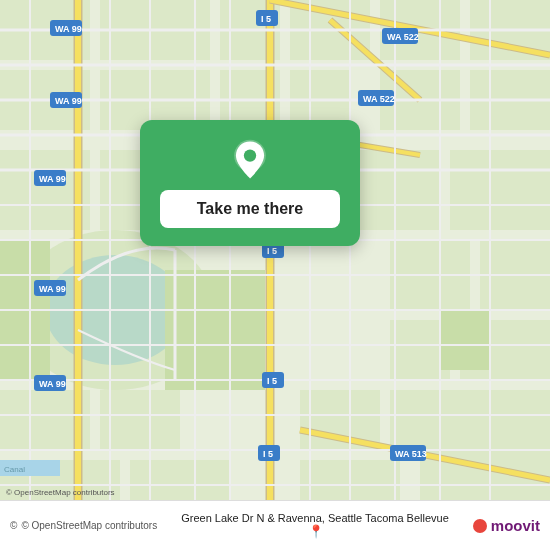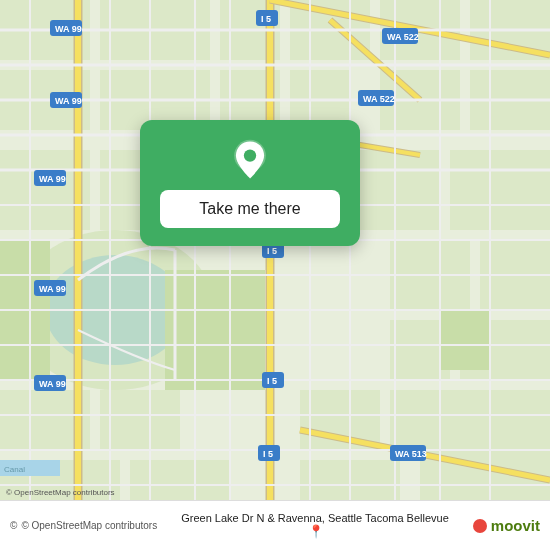--- a/index.html
+++ b/index.html
@@ -47,21 +47,21 @@
       margin-bottom: 8px;
     }
 
     #take-me-there-btn {
       background: white;
       color: #222;
       border: none;
       border-radius: 8px;
       padding: 10px 28px;
       font-size: 16px;
-      font-weight: 400;
+      font-weight: 700;
       cursor: pointer;
       width: 100%;
       text-align: center;
     }
 
     
     #bottom-bar {
       width: 550px;
       height: 50px;
       background: white;
@@ -265,15 +265,15 @@
   <div id="attribution">
     <span>©</span>
     <span>© OpenStreetMap contributors</span>
   </div>
   <div id="location-label">
     <span>Green Lake Dr N &amp; Ravenna, Seattle Tacoma Bellevue</span>
     <span style="color:#e8453c; font-size:13px; margin-left:3px;">📍</span>
   </div>
   <div id="moovit-logo">
     <span id="moovit-dot"></span>
-    <span style="font-size:15px;font-weight:700;color:#4d7c0f;">moovit</span>
+    <span style="font-size:15px;font-weight:700;color:#701a75;">moovit</span>
   </div>
 </div>
 
 </body></html>

